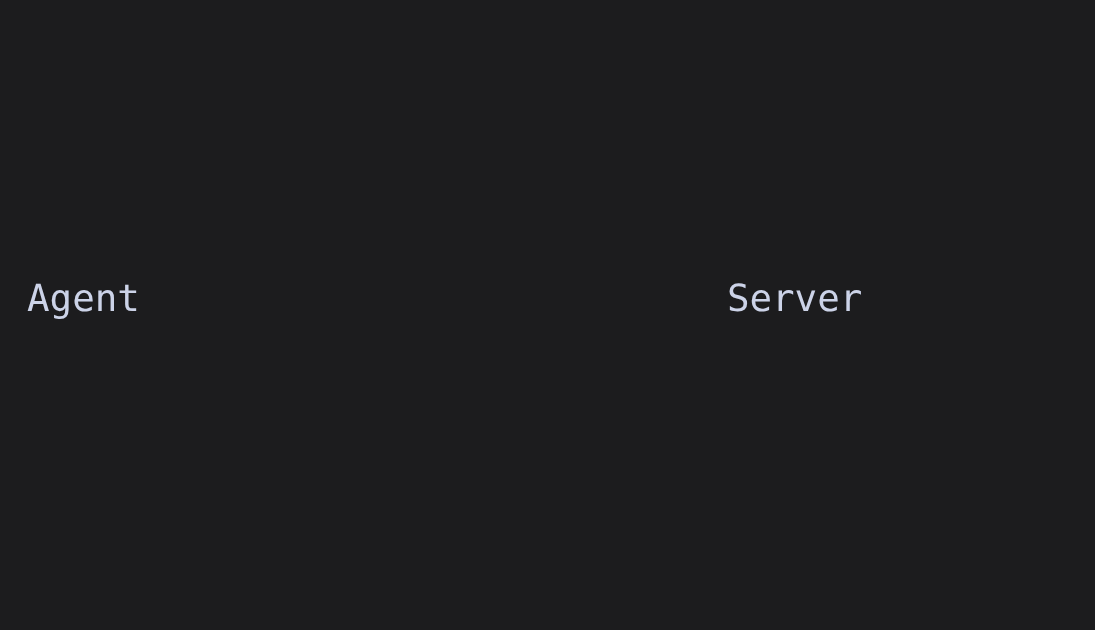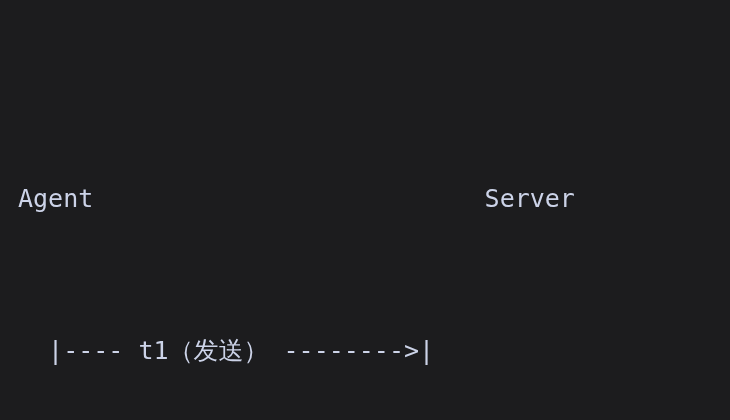--- a/index.html
+++ b/index.html
@@ -46,21 +46,20 @@
 </style>
 </head>
 <body>
 
 <div id="screen">
 
   <div class="code-block">
 
     <span class="line seq-head">Agent                          Server</span>
 
-    <span class="line">  |---- t1（发送） --------&gt;|</span>
 
     
 
     
 
     
 
     
 
     

